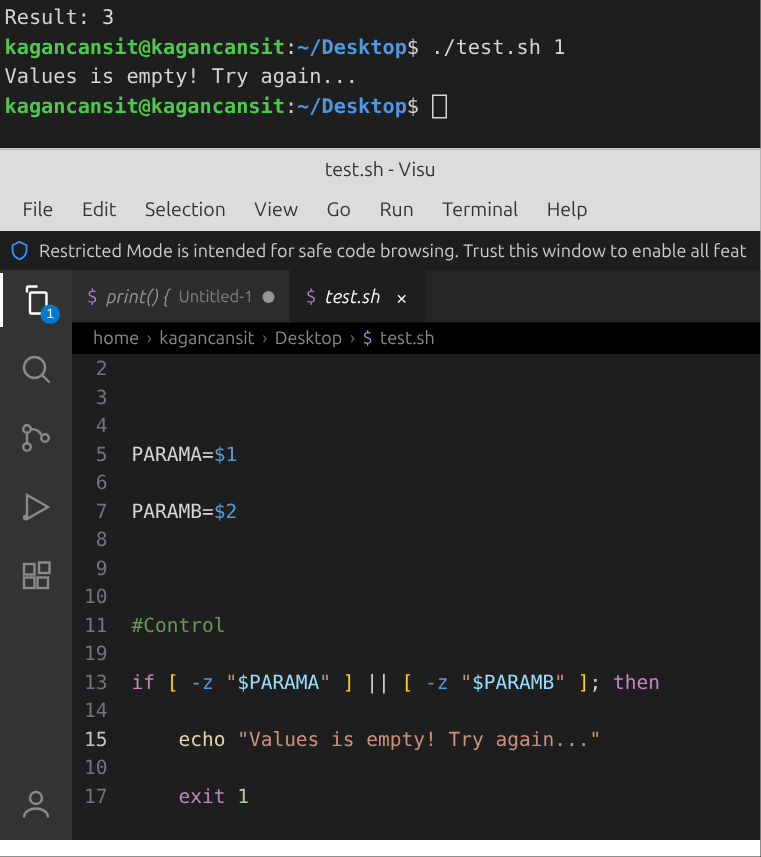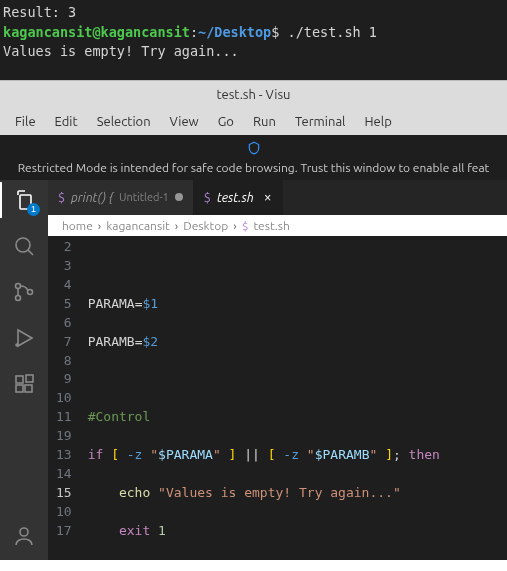--- a/index.html
+++ b/index.html
@@ -63,21 +63,20 @@
   background: #1e1e1e;
   color: #ccc;
   font-family: "Segoe UI", Ubuntu, sans-serif;
   font-size: 12px;
   padding: 6px 6px;
   display: flex;
   align-items: center;
   gap: 6px;
   white-space: nowrap;
   overflow: hidden;
-  flex-direction: column;
 }
 .restricted svg { flex-shrink: 0; }
 
 .editor-area {
   display: flex;
   background: #1e1e1e;
   height: 380px;
 }
 .activitybar {
   width: 48px;
@@ -146,21 +145,21 @@
   border-right: 1px solid #1e1e1e;
 }
 .tab.active {
   background: #1e1e1e;
   color: #fff;
 }
 .tab .close { font-style: normal; font-size: 14px; margin-left: 4px; }
 .tab .dot { width: 8px; height: 8px; border-radius: 50%; background: #969696; display: inline-block; }
 .tab .dollar { color: #b180d7; font-style: normal; }
 .breadcrumb {
-  background: #ffffff;
+  background: #000000;
   color: #8a8a8a;
   font-family: "Segoe UI", Ubuntu, sans-serif;
   font-size: 12px;
   padding: 4px 14px;
   display: flex;
   align-items: center;
   gap: 5px;
 }
 .breadcrumb .sep { color: #666; }
 .breadcrumb .dollar { color: #b180d7; }
@@ -199,20 +198,21 @@
 .tok-y { color: #ffd602; }
 .line { display: block; position: relative; }
 </style>
 </head>
 <body>
 
 <div class="terminal">
   <div class="term-line term-out">Result: 3</div>
   <div class="term-line"><span class="term-user">kagancansit@kagancansit</span><span class="term-sep">:</span><span class="term-path">~/Desktop</span><span class="term-dollar">$ </span><span class="term-cmd">./test.sh 1</span></div>
   <div class="term-line term-out">Values is empty! Try again...</div>
+  <div class="term-line"><span class="term-user">kagancansit@kagancansit</span><span class="term-sep">:</span><span class="term-path">~/Desktop</span><span class="term-dollar">$ </span><span class="cursor-box"></span></div>
 </div>
 
 <div class="vscode">
   <div class="titlebar">test.sh - Visu</div>
   <div class="menubar">
     <span>File</span>
     <span>Edit</span>
     <span>Selection</span>
     <span>View</span>
     <span>Go</span>

